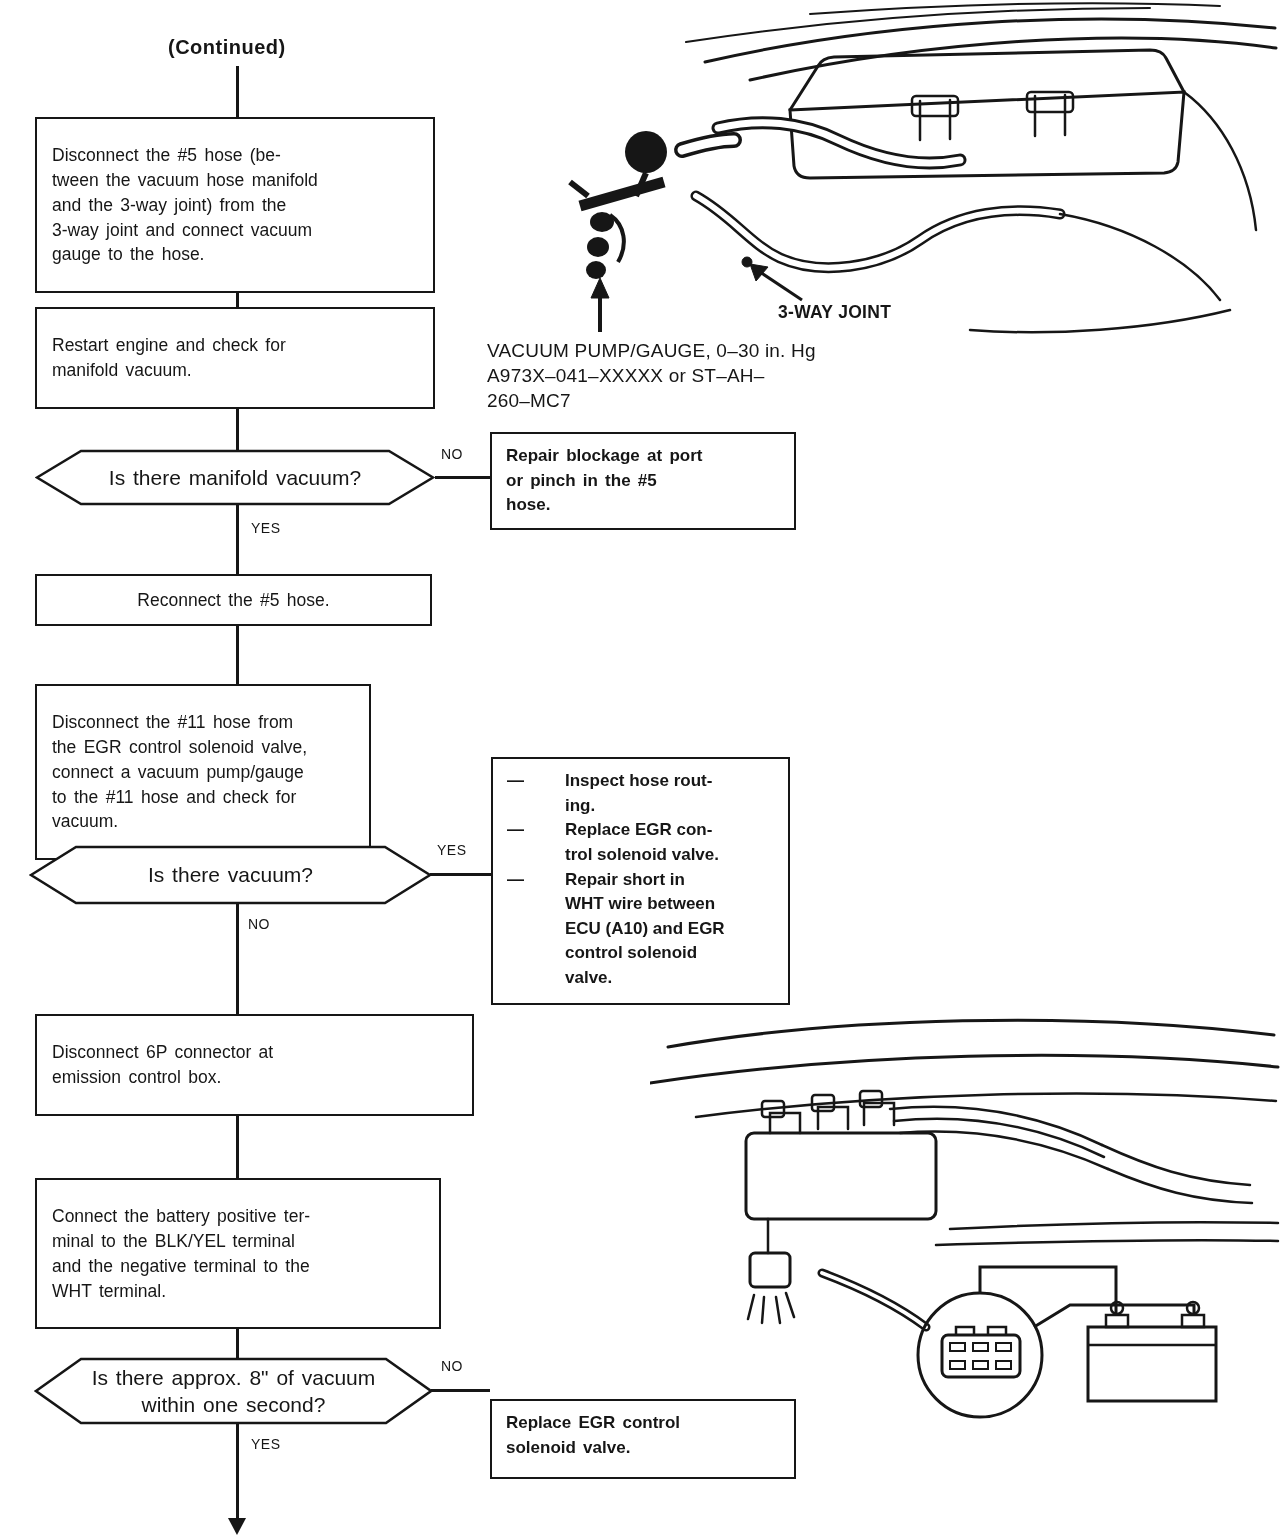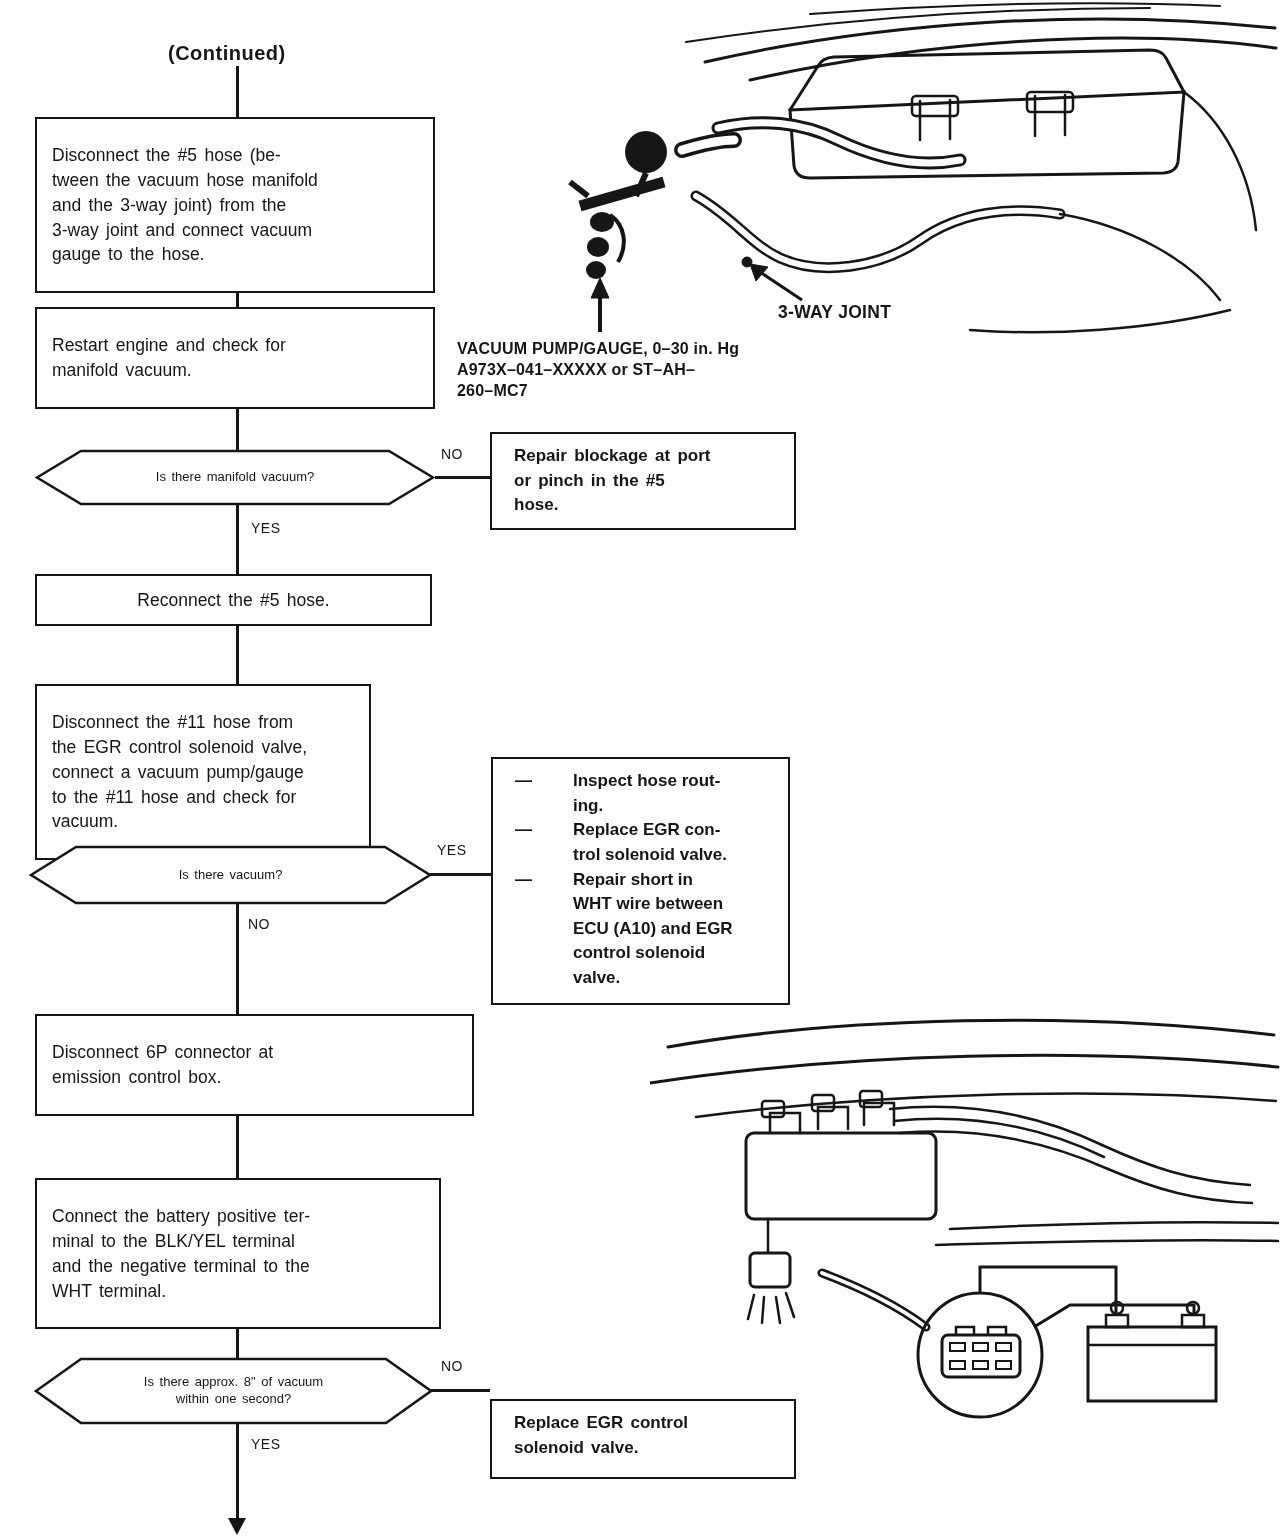--- a/index.html
+++ b/index.html
@@ -2,40 +2,40 @@
 <html><head>
 <meta charset="utf-8">
 <style>
   * { margin:0; padding:0; box-sizing:border-box; }
   html,body { background:#ffffff; }
   .page {
     position:relative; width:1280px; height:1538px; background:#fff;
     font-family:"Liberation Sans", sans-serif; color:#161616; overflow:hidden;
   }
   .illus { position:absolute; }
-  .continued { position:absolute; font-size:20px; font-weight:bold; letter-spacing:.5px;margin-top:6px; }
+  .continued { position:absolute; font-size:20px; font-weight:bold; letter-spacing:.5px; }
   .vline { position:absolute; width:2.6px; background:#161616; }
   .hline { position:absolute; height:2.6px; background:#161616; }
   .pbox { position:absolute; border:2.6px solid #161616; background:#fff; padding:24px 15px; }
   .btxt { font-size:17.5px; line-height:1.42; white-space:pre-line; word-spacing:2.5px; }
   .center { display:flex; align-items:center; justify-content:center; text-align:center; padding:4px; }
-  .outcome { padding:10px 22px; }
+  .outcome { padding:10px 14px; }
   .outcome .btxt, .outcome .litext, .outcome .dash { font-weight:bold; font-size:17px; line-height:1.45; }
   .li { display:flex; }
   .dash { width:26px; flex:none; }
   .litext { white-space:pre-line;margin-left:32px; }
   .hex { position:absolute; }
   .hex svg { position:absolute; left:0; top:0; width:100%; height:100%; }
   .hex polygon { fill:#fff; stroke:#161616; stroke-width:2.6; }
   .hextext { position:absolute; left:0; top:0; right:0; bottom:0; display:flex; align-items:center;
-             justify-content:center; text-align:center; font-size:13px; line-height:1.3;
+             justify-content:center; text-align:center; font-size:21px; line-height:1.3;
              white-space:pre-line; word-spacing:2px; }
   .lbl { position:absolute; font-size:14px; letter-spacing:.5px; }
-  .caption { position:absolute; font-weight:bold; font-size:16px; line-height:1.32;
-             white-space:pre-line; letter-spacing:.2px; }
+  .caption { position:absolute; font-weight:normal; font-size:19px; line-height:1.32;
+             white-space:pre-line; letter-spacing:.2px;margin-left:30px; }
   .joint-label { position:absolute; font-weight:bold; font-size:17.5px; letter-spacing:.3px; }
   .arrowhead-down { position:absolute; width:0; height:0;
     border-left:9px solid transparent; border-right:9px solid transparent;
     border-top:17px solid #161616; }
 </style>
 </head>
 <body>
 
 <div class="page">
 

